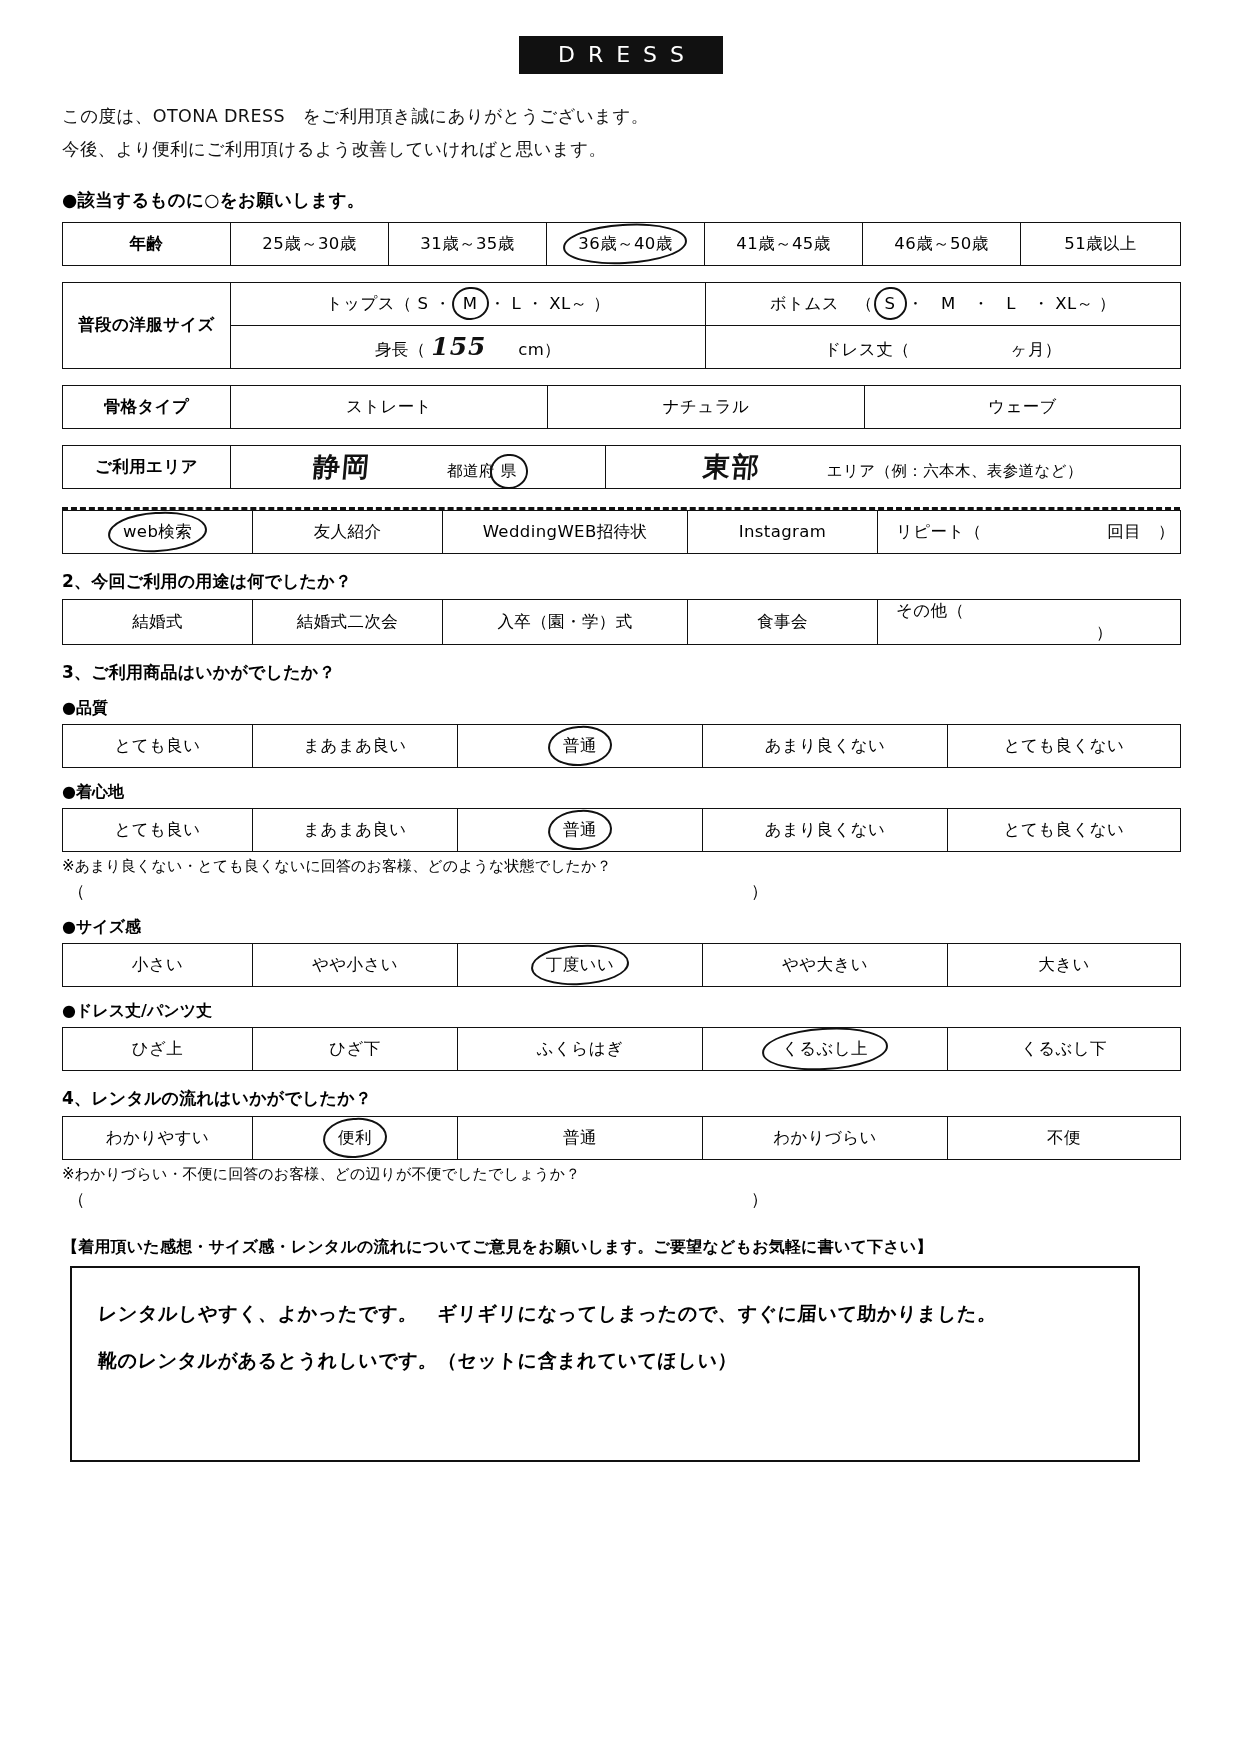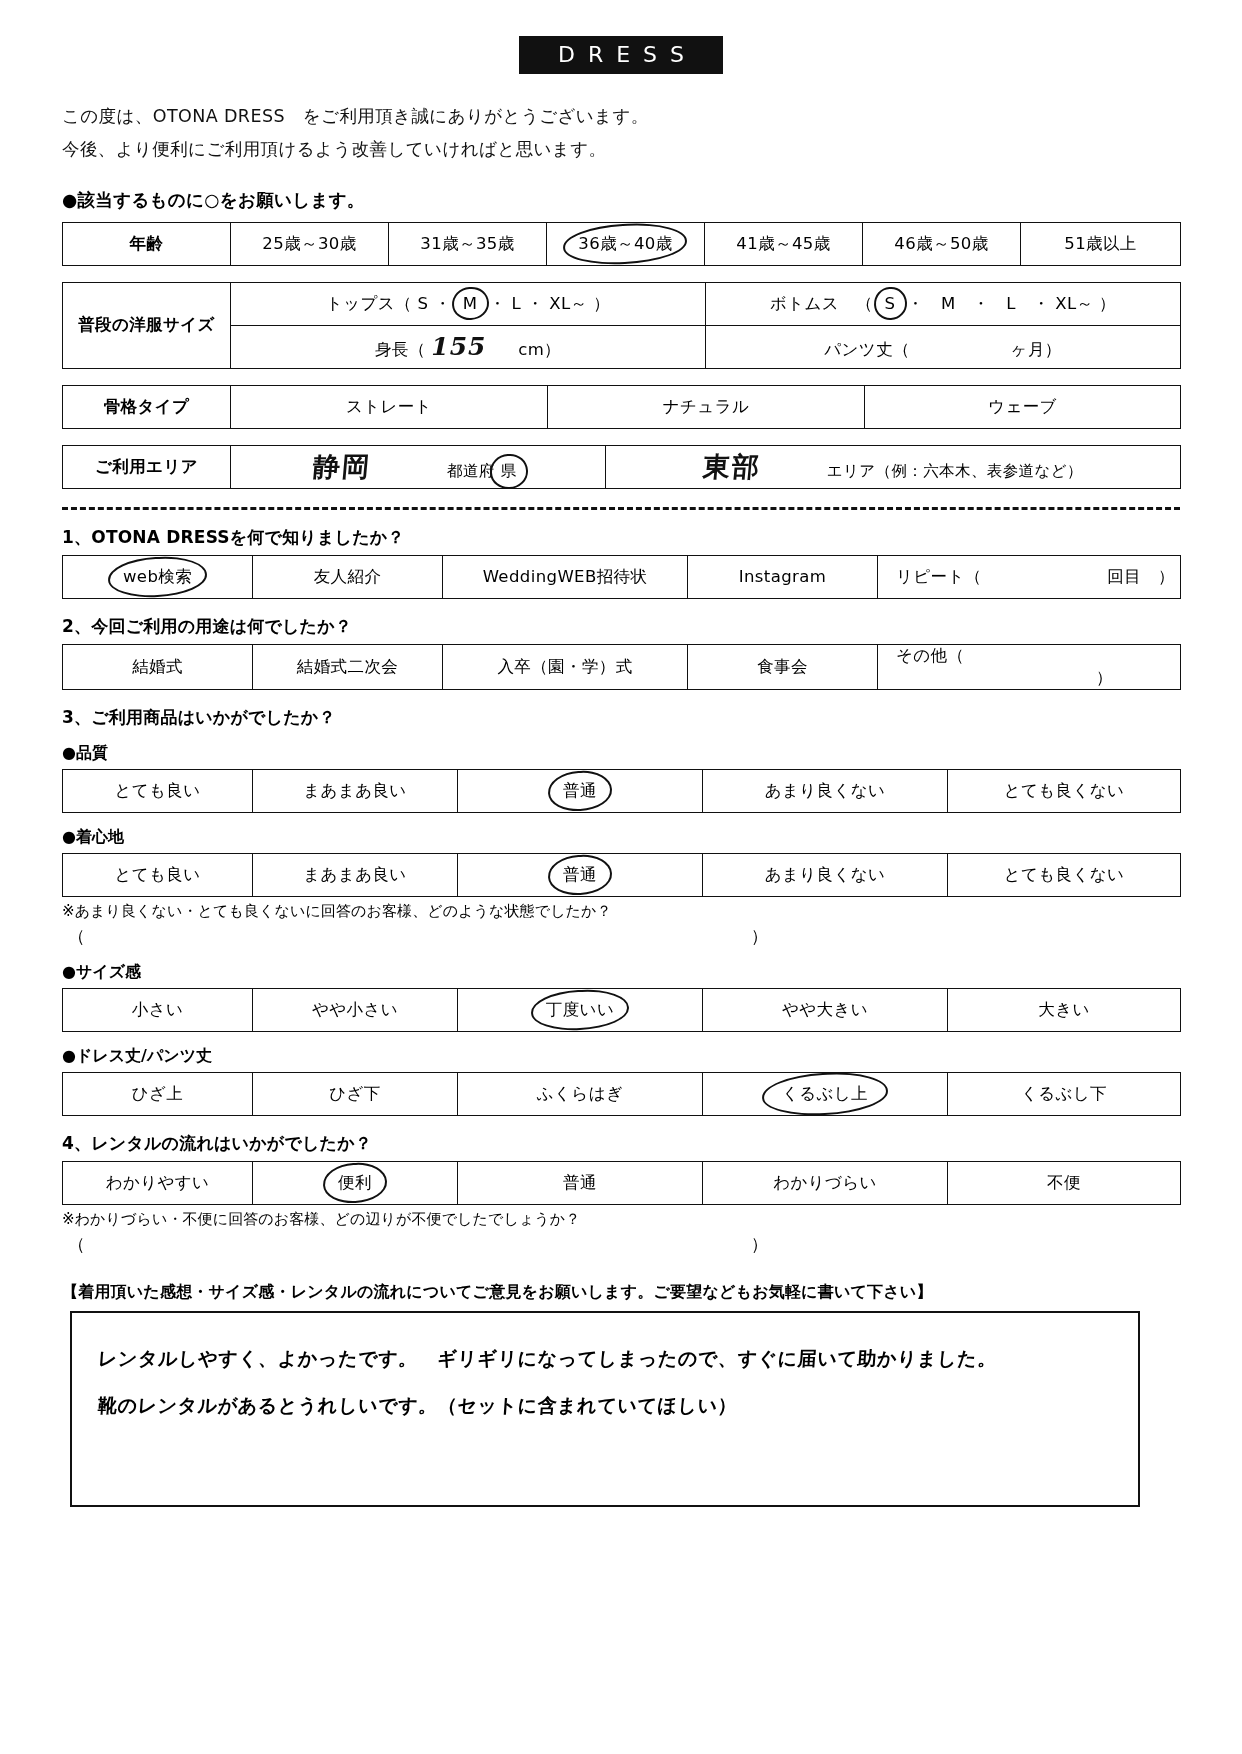--- a/index.html
+++ b/index.html
@@ -253,21 +253,21 @@
         <span>・　M　・　L　・ XL～ ）</span>
       </td>
     </tr>
     <tr>
       <td>
         <span>身長（</span>
         <span class="hw">155</span>
         <span style="margin-left:26px">cm）</span>
       </td>
       <td>
-        <span>パンツ丈（</span>
+        <span>ドレス丈（</span>
         <span class="hw"></span>
         <span style="margin-left:95px">ヶ月）</span>
       </td>
     </tr>
   </tbody>
     </table>
 
   <div class="tbl-gap"></div>
 
   <table class="grid">
@@ -305,21 +305,20 @@
       <td>
         <span class="hw-cjk">東部</span>
         <span class="right-note" style="margin-left:60px">エリア（例：六本木、表参道など）</span>
       </td>
     </tr>
   </tbody>
     </table>
 
   <div class="dashed-sep"></div>
 
-  <div class="qhead">1、OTONA DRESSを何で知りましたか？</div>
   <table class="grid">
     <colgroup>
         <col style="width:190px">
         <col style="width:190px">
         <col style="width:245px">
         <col style="width:190px">
         <col style="width:303px">
       </colgroup>
     <tbody>
         <tr>

